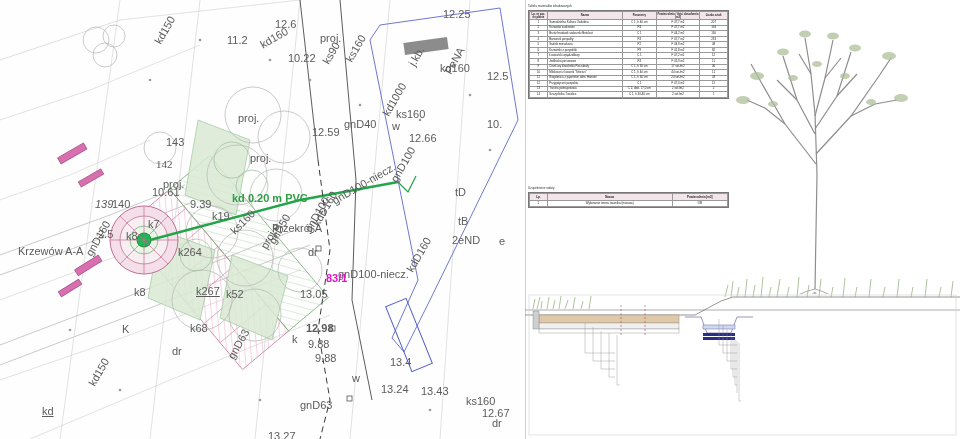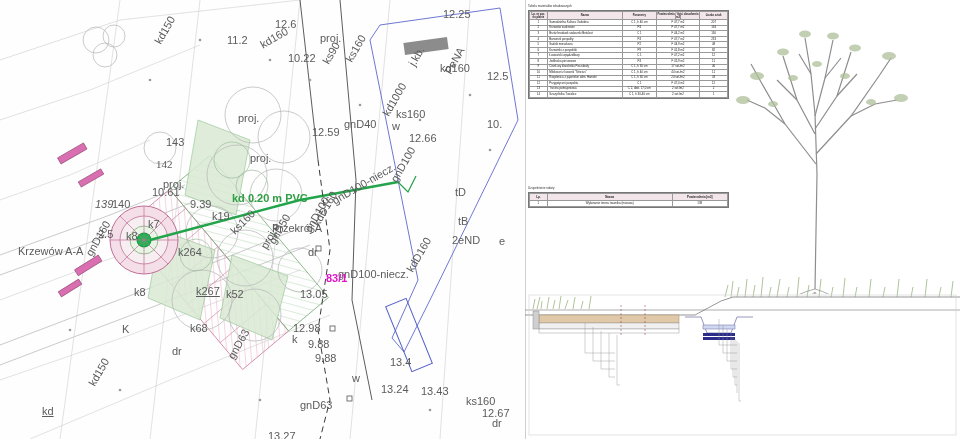--- a/index.html
+++ b/index.html
@@ -187,21 +187,21 @@
 
     <div class="lbl t13 gray" style="left:275px;top:18px;">12.6</div>
     <div class="lbl t12 gray" style="left:288px;top:52px;">10.22</div>
     <div class="lbl t12 gray" style="left:312px;top:126px;">12.59</div>
     <div class="lbl t12 gray" style="left:385px;top:132px;margin-left:24px;">12.66</div>
     <div class="lbl t12 gray" style="left:443px;top:8px;">12.25</div>
     <div class="lbl t12 gray" style="left:487px;top:70px;">12.5</div>
     <div class="lbl t12 gray" style="left:152px;top:186px;">10.61</div>
     <div class="lbl t12 gray" style="left:190px;top:198px;">9.39</div>
     <div class="lbl t13 gray" style="left:300px;top:288px;">13.05</div>
-    <div class="lbl t13 gray" style="left:293px;top:322px;">12.98</div>
+    <div class="lbl t13 gray" style="left:306px;top:322px;font-weight:bold;">12.98</div>
     <div class="lbl t13 gray" style="left:308px;top:338px;">9.88</div>
     <div class="lbl t13 gray" style="left:315px;top:352px;">9.88</div>
     <div class="lbl t12 gray" style="left:390px;top:356px;">13.4</div>
     <div class="lbl t12 gray" style="left:381px;top:383px;">13.24</div>
     <div class="lbl t12 gray" style="left:421px;top:385px;">13.43</div>
     <div class="lbl t12 gray" style="left:482px;top:407px;">12.67</div>
     <div class="lbl t12 gray" style="left:268px;top:430px;">13.27</div>
     <div class="lbl t14 gray" style="left:227px;top:34px;">11.2</div>
     <div class="lbl t12 gray" style="left:487px;top:118px;">10.</div>
 

